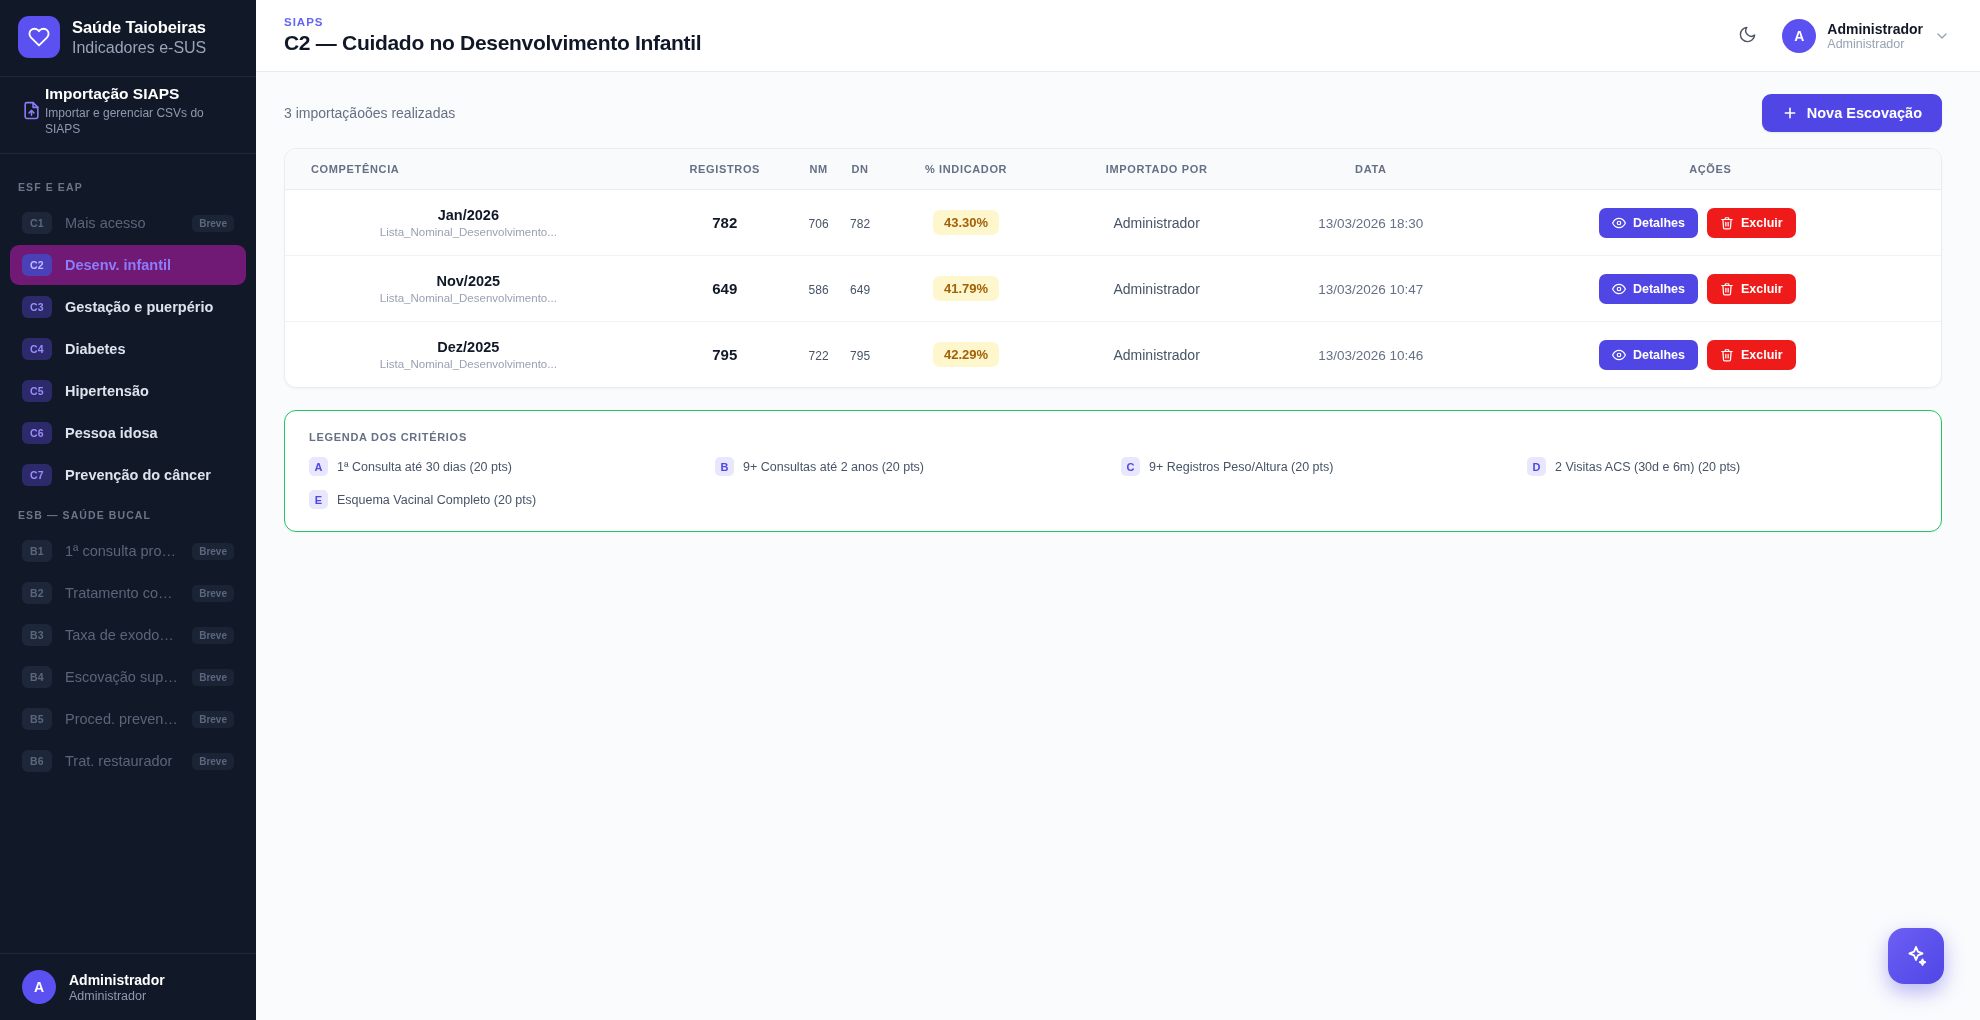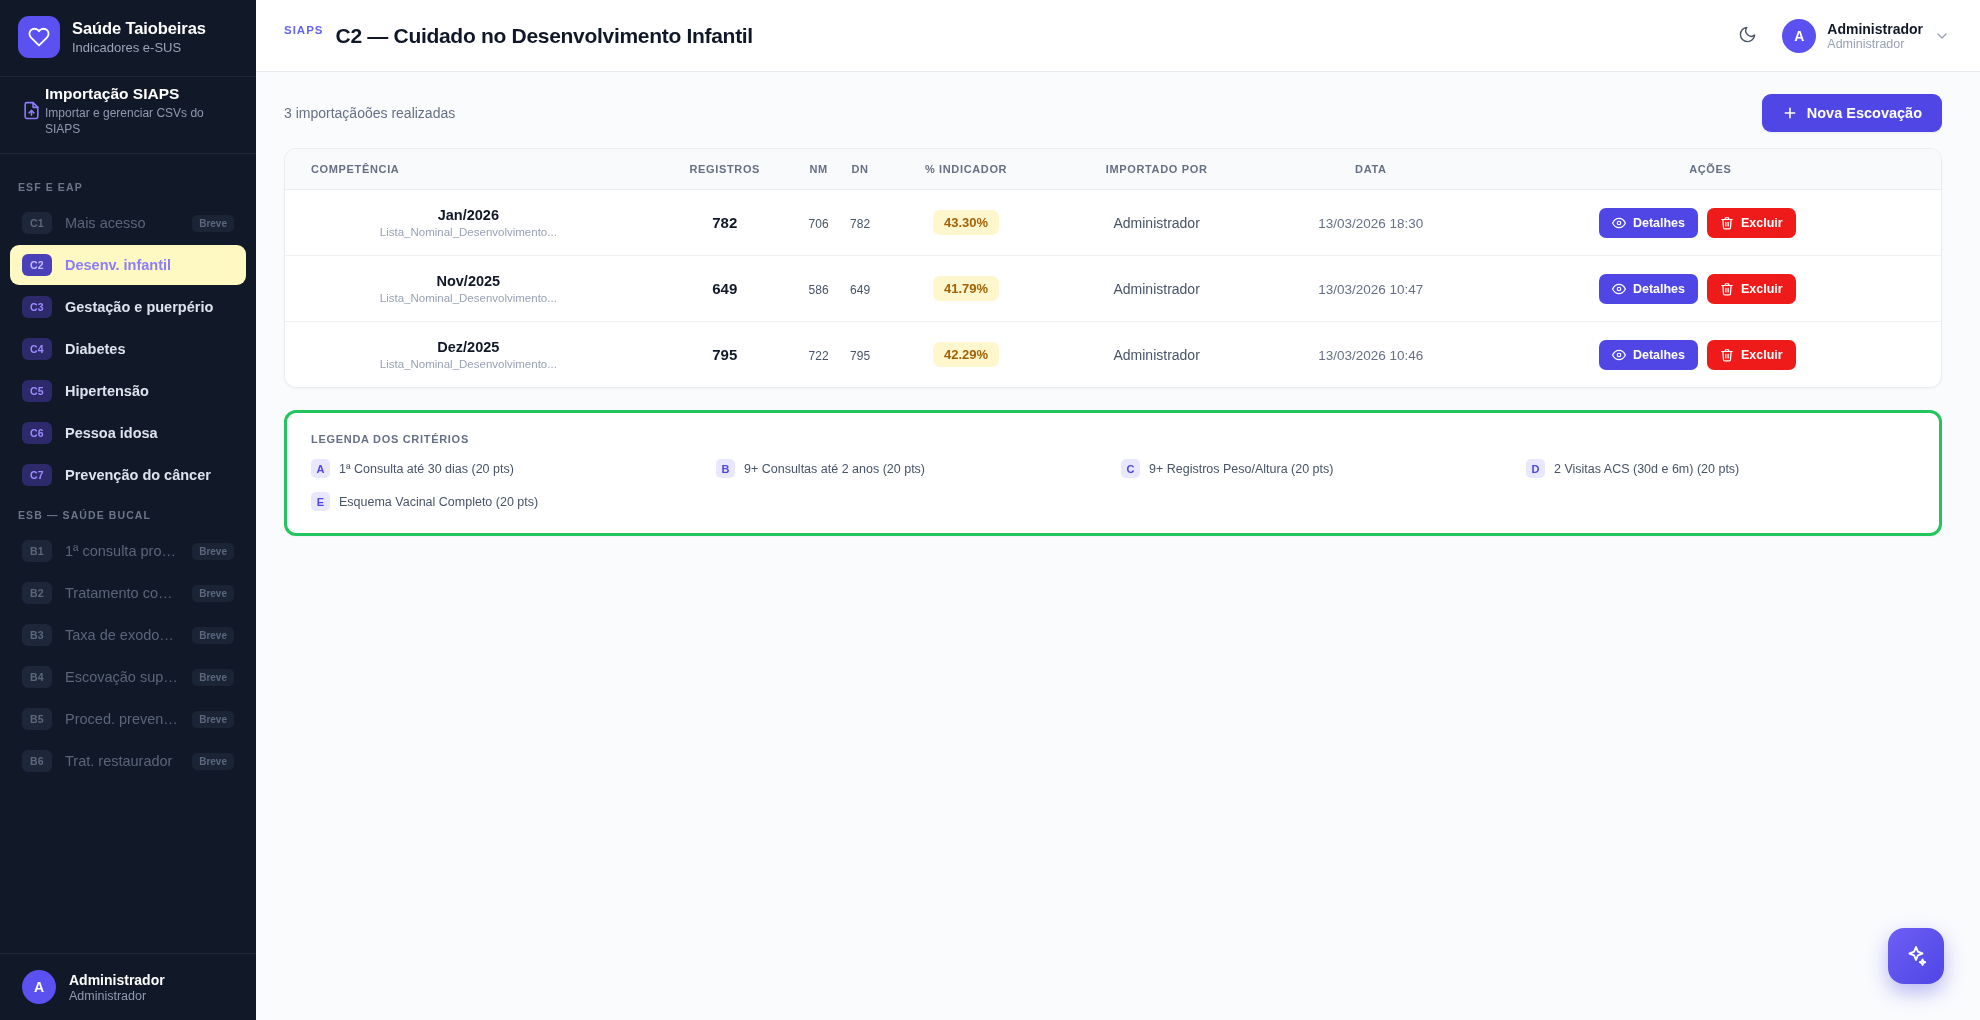--- a/index.html
+++ b/index.html
@@ -23,21 +23,21 @@
     padding: 16px 18px 18px 18px;
     border-bottom: 1px solid #1f2937;
   }
   .brand-logo {
     width: 42px; height: 42px; border-radius: 11px;
     background: #5b50f0; flex: 0 0 42px;
     display: flex; align-items: center; justify-content: center;
   }
   .brand-text { display: flex; flex-direction: column; gap: 2px; }
   .brand-title { font-size: 16.5px; font-weight: 700; color: #ffffff; letter-spacing: -0.1px; }
-  .brand-sub { font-size: 13px; color: #9aa4b8; }
+  .brand-sub { font-size: 16px; color: #9aa4b8; }
 
   .back-row {
     display: flex; align-items: center; gap: 13px;
     padding: 17px 22px; margin-top: 8px;
     color: #cbd3e1; font-size: 15px; cursor: pointer;
   }
 
   .import-block {
     display: flex; align-items: center; gap: 4px;
     padding: 8px 22px 16px 22px;
@@ -53,21 +53,21 @@
     padding: 12px 22px 8px 18px;
   }
 
   .nav-item {
     display: flex; align-items: center; gap: 13px;
     margin: 2px 10px; padding: 9px 12px;
     border-radius: 9px; cursor: pointer;
     font-size: 14.5px; font-weight: 600; color: #dde3ee;
     position: relative;
   }
-  .nav-item.active { background: #fef9c3; color: #8b7dfb; padding-left: 12px; }
+  .nav-item.active { background: #701a75; color: #8b7dfb; padding-left: 12px; }
   .nav-item.disabled { color: #5a657a; cursor: default; font-weight: 500; }
 
   .code-chip {
     flex: 0 0 auto; min-width: 30px; height: 22px;
     border-radius: 6px; background: #2d2a6b; color: #9a8dfc;
     font-size: 10.5px; font-weight: 700; letter-spacing: .3px;
     display: flex; align-items: center; justify-content: center;
     padding: 0 7px;
   }
   .nav-item.active .code-chip { background: #4a41b8; color: #c3bbff; }
@@ -106,21 +106,21 @@
     display: flex; flex-direction: column;
     position: relative; overflow: hidden;
   }
 
   .topbar {
     height: 72px; flex: 0 0 72px;
     background: #ffffff; border-bottom: 1px solid #e8ebf0;
     display: flex; align-items: center; justify-content: space-between;
     padding: 0 30px 0 28px;
   }
-  .topbar-left { display: flex; flex-direction: row; gap: 12px; }
+  .topbar-left { display: flex; flex-direction: column; gap: 3px; }
   .eyebrow {
     font-size: 11.5px; font-weight: 700; letter-spacing: 1px;
     color: #6366f1; text-transform: uppercase;
   }
   .page-title { font-size: 21px; font-weight: 700; color: #101828; letter-spacing: -0.3px; }
 
   .topbar-right { display: flex; align-items: center; gap: 18px; }
   .icon-btn {
     width: 34px; height: 34px; border-radius: 9px;
     display: flex; align-items: center; justify-content: center;
@@ -188,21 +188,21 @@
     border: none; border-radius: 7px; cursor: pointer;
     font-size: 12.5px; font-weight: 700; padding: 8px 13px;
     font-family: inherit; color: #ffffff;
   }
   .btn-detail { background: #4f46e5; margin-right: 9px; }
   .btn-delete { background: #ef1b1b; }
 
   
   .legend-card {
     margin-top: 22px; background: #ffffff;
-    border: 3px solid #22c55e; border-radius: 12px;
+    border: 1px solid #22c55e; border-radius: 12px;
     padding: 20px 24px 22px 24px;
     box-shadow: 0 1px 2px rgba(16,24,40,.04);
   }
   .legend-title {
     font-size: 11px; font-weight: 600; letter-spacing: .7px;
     color: #667085; text-transform: uppercase; margin-bottom: 14px;
   }
   .legend-grid {
     display: grid; grid-template-columns: repeat(4, 1fr);
     row-gap: 14px; column-gap: 16px;

